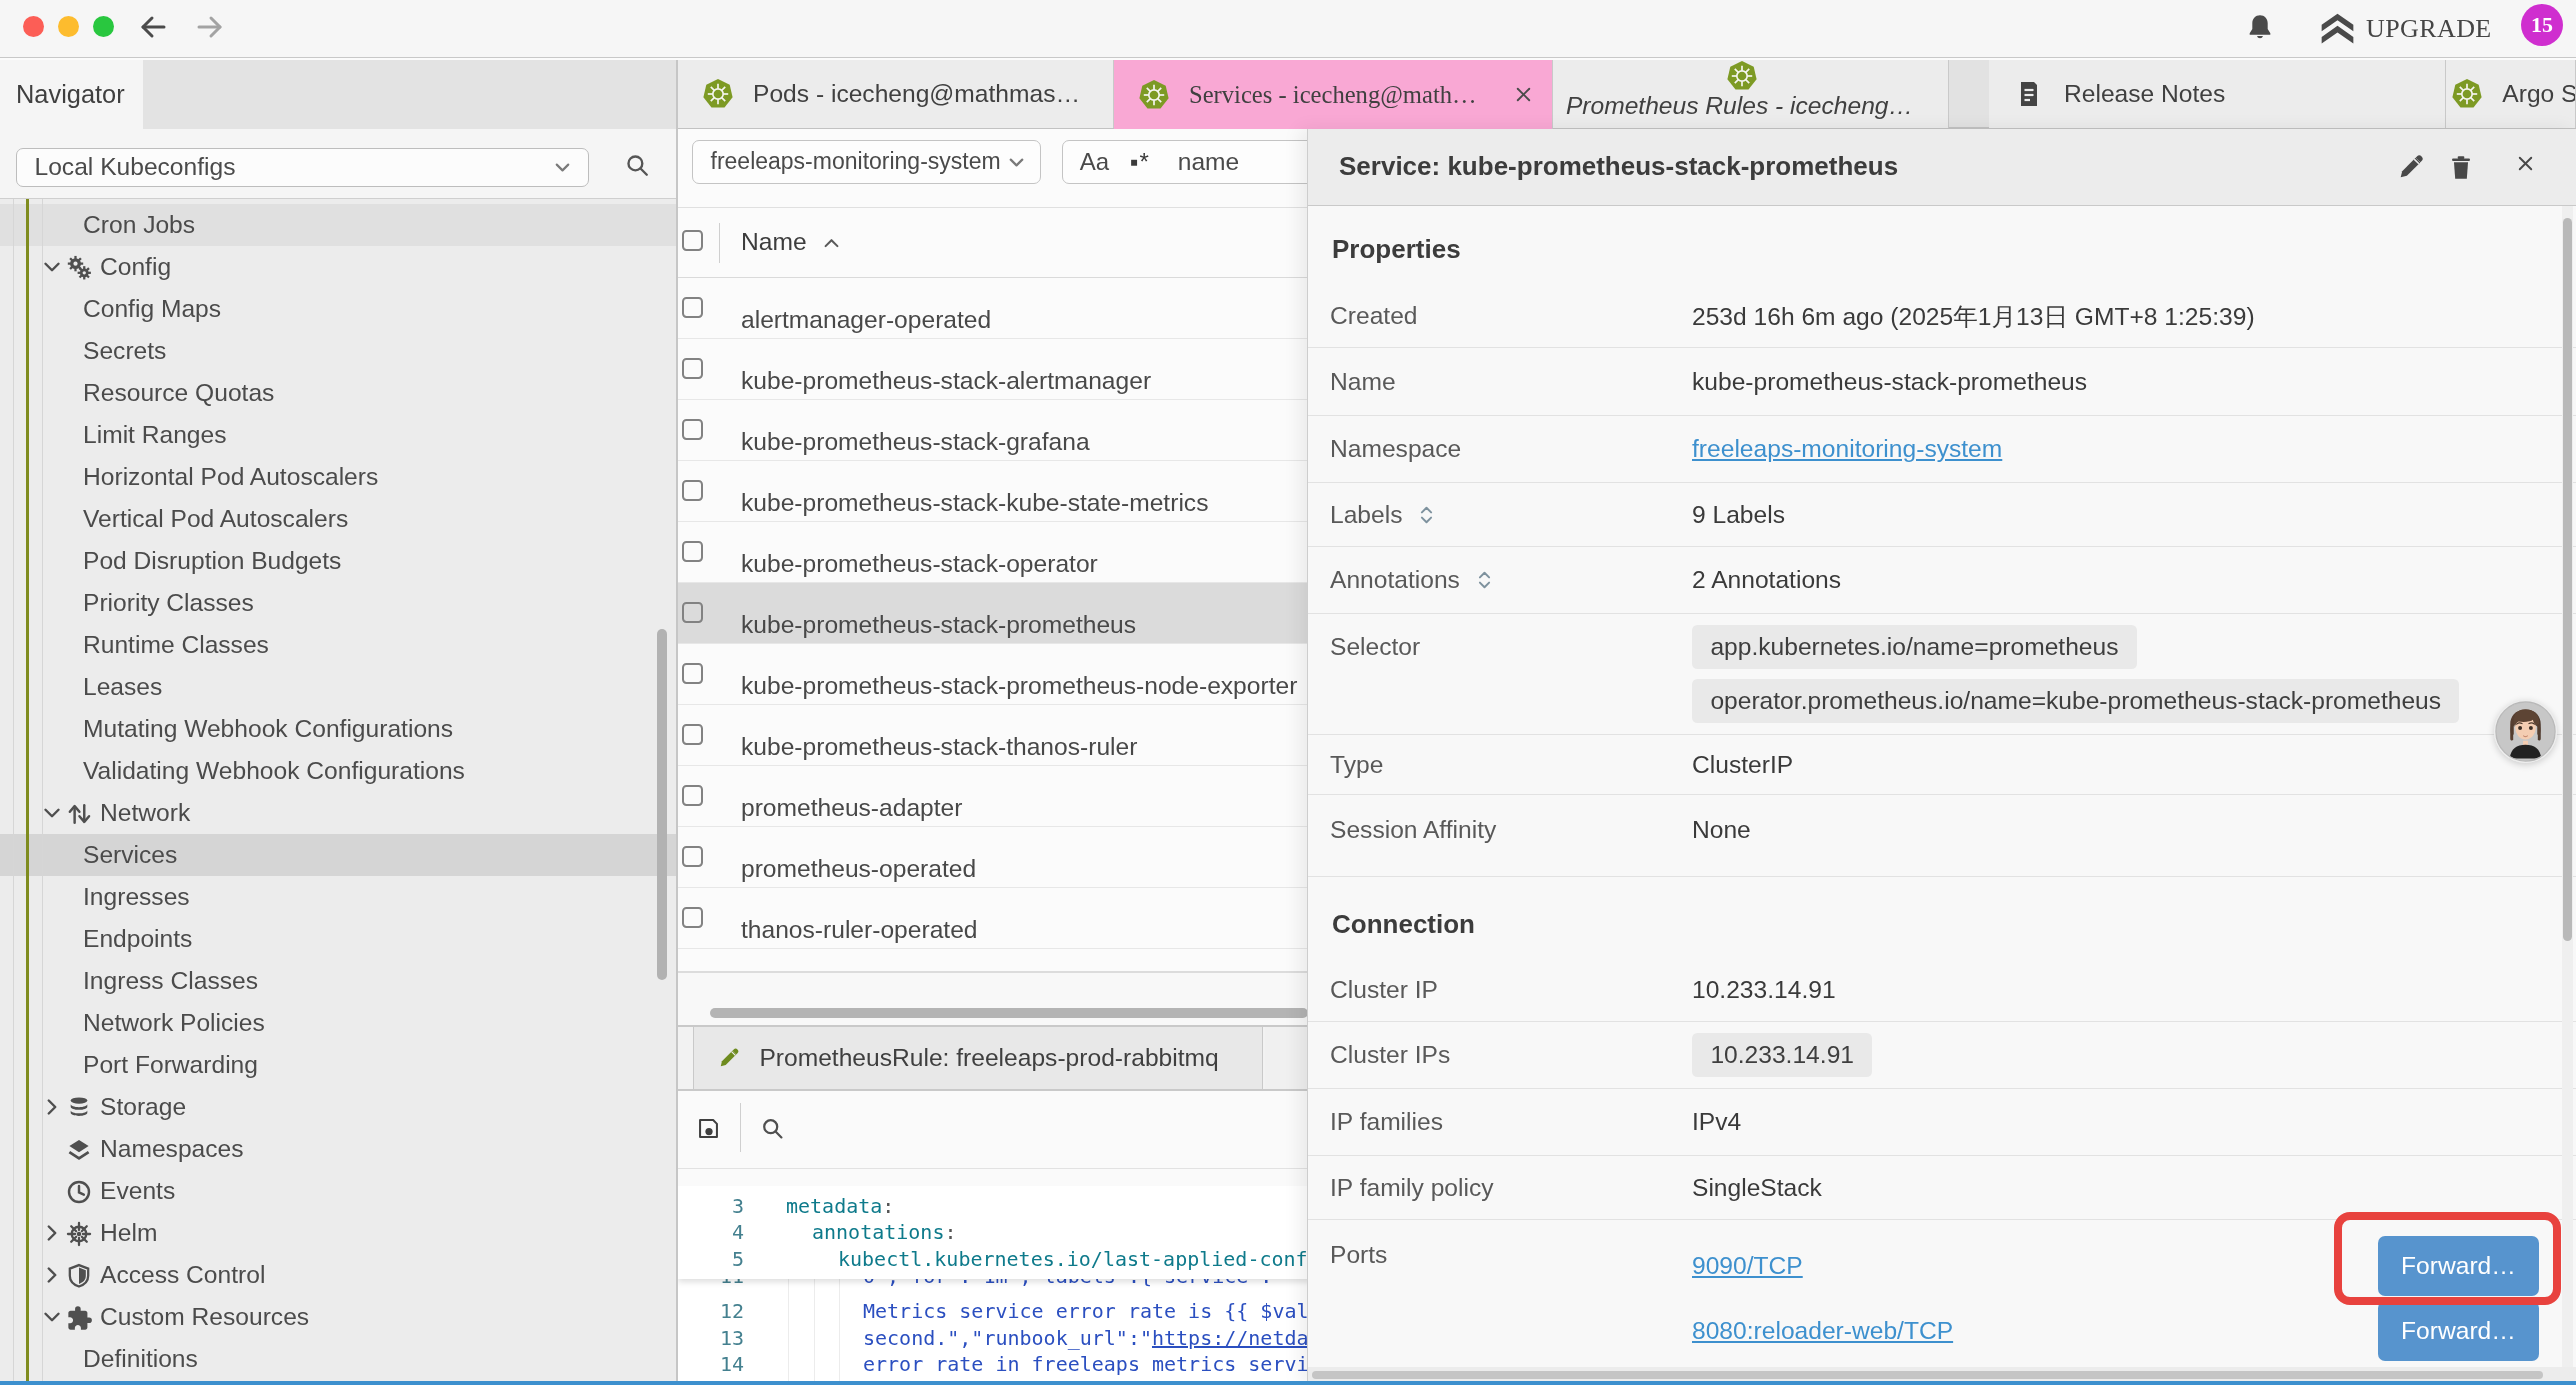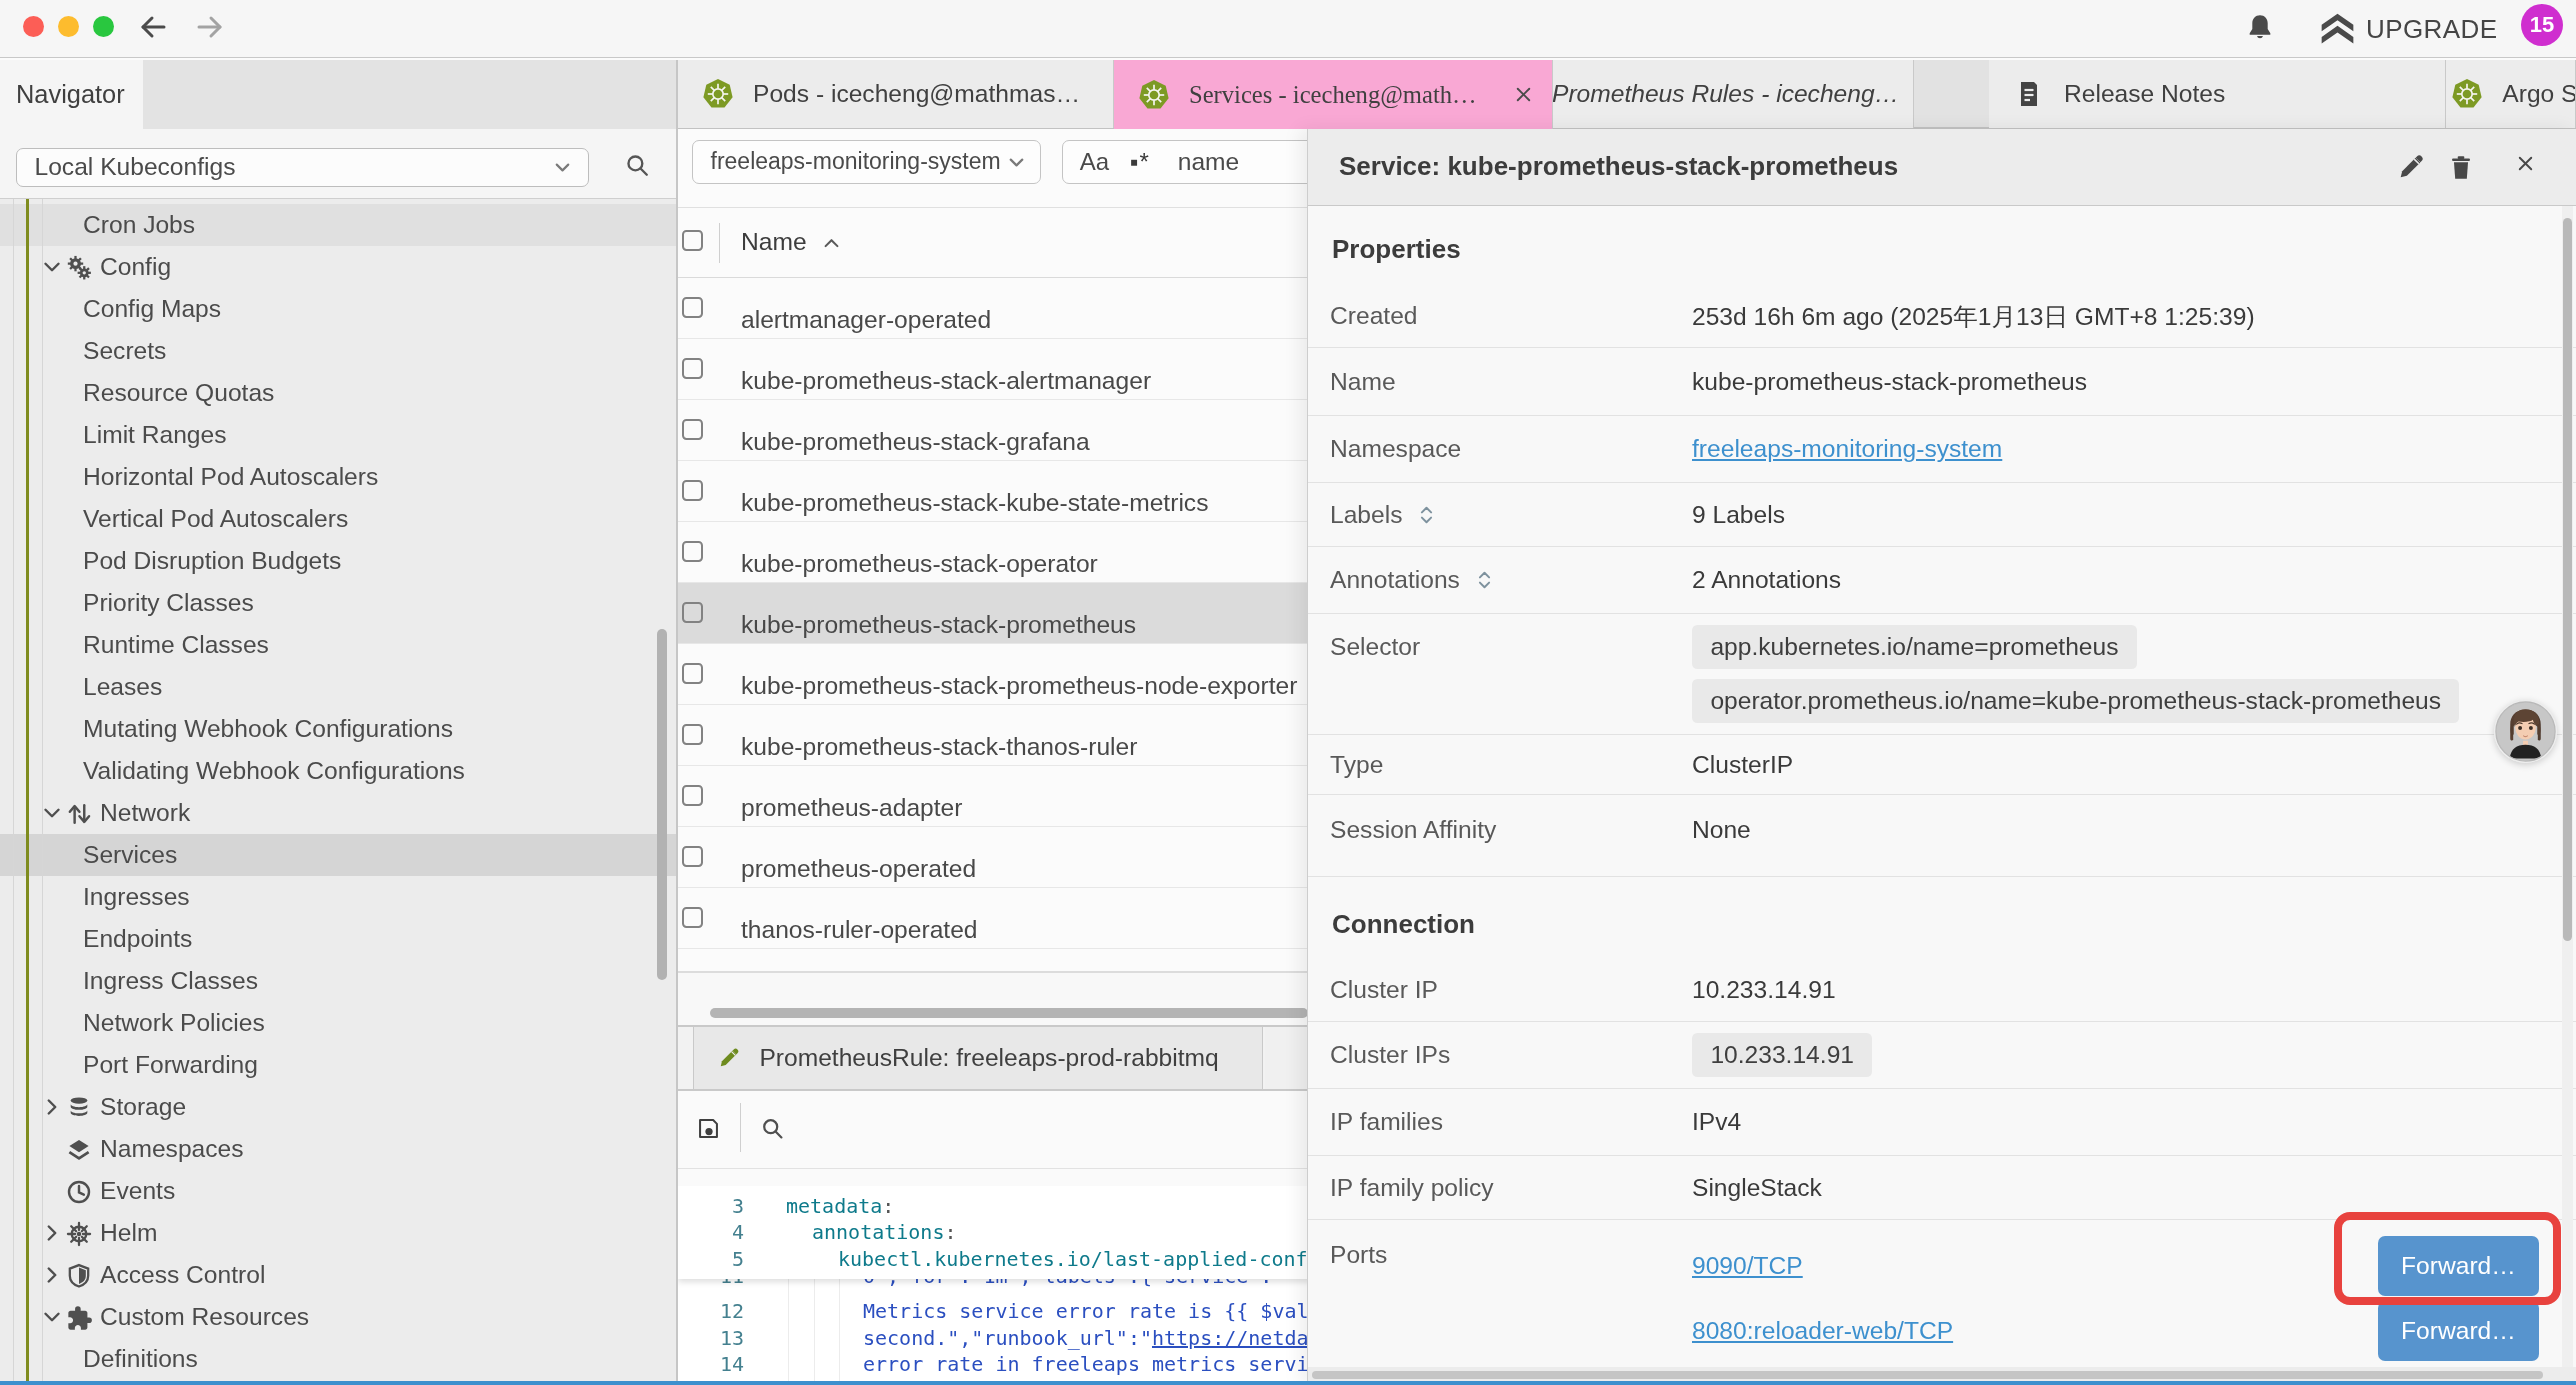--- a/index.html
+++ b/index.html
@@ -3,21 +3,21 @@
 <meta charset="utf-8">
 <style>
 * { margin:0; padding:0; box-sizing:border-box; }
 html,body { width:2576px; height:1385px; overflow:hidden; }
 body { font-family:"Liberation Sans","DejaVu Sans",sans-serif; background:#fbfbfb; position:relative;
        -webkit-font-smoothing:antialiased; color:#444; }
 svg { display:block; }
 
 
 .topbar { position:absolute; left:0; top:0; width:2576px; height:58px; background:#f6f6f6;
-           border-bottom:1.8px solid #c8c8c8; z-index:40; }
+           border-bottom:1.8px solid #c8c8c8; z-index:40;font-family:Liberation Serif, serif; }
 .tl { position:absolute; top:16px; width:21px; height:21px; border-radius:50%; }
 .tl.red { left:23px; background:#fc5e56; }
 .tl.yellow { left:58px; background:#fdbc2e; }
 .tl.green { left:93px; background:#29c73f; }
 .nav-arrow { position:absolute; top:10.5px; width:32px; height:32px; color:#4b4b4b; }
 .nav-arrow.fwd { color:#a3a3a3; }
 .bell { position:absolute; left:2245px; top:12.3px; width:30px; height:30px; color:#4a4a4a; }
 .upg-ic { position:absolute; left:2318px; top:9.6px; width:39px; height:37px; color:#4a4a4a; }
 .upg-txt { position:absolute; left:2366px; top:0; height:58px; line-height:58px; font-size:26px;
             color:#454545; letter-spacing:0.4px; }
@@ -467,21 +467,21 @@
     <span class="tab-label">Services - icecheng@math…</span>
     <span class="tab-close">
       <svg class="x-icon" viewBox="0 0 32 32">
         <g stroke="currentColor" stroke-width="2.6" stroke-linecap="round">
           <line x1="8" y1="8" x2="24" y2="24"></line>
           <line x1="24" y1="8" x2="8" y2="24"></line>
         </g>
       </svg>
     </span>
   </div>
-<div class="app-tab" style="left:1477px;width:437px;">
+<div class="app-tab" style="left:1512px;width:437px;flex-direction:column;">
     <svg class="tab-kicon" viewBox="0 0 32 32">
       <polygon points="16,1 27.7,6.7 30.6,19.3 22.5,29.5 9.5,29.5 1.4,19.3 4.3,6.7" fill="#7d9a24"></polygon>
       <g stroke="#f5f5ef" stroke-width="1.7" fill="none">
         <circle cx="16" cy="16" r="5.2"></circle>
         <line x1="16.0" y1="10.8" x2="16.0" y2="5.8"></line>
         <line x1="19.7" y1="12.3" x2="23.2" y2="8.8"></line>
         <line x1="21.2" y1="16.0" x2="26.2" y2="16.0"></line>
         <line x1="19.7" y1="19.7" x2="23.2" y2="23.2"></line>
         <line x1="16.0" y1="21.2" x2="16.0" y2="26.2"></line>
         <line x1="12.3" y1="19.7" x2="8.8" y2="23.2"></line>

